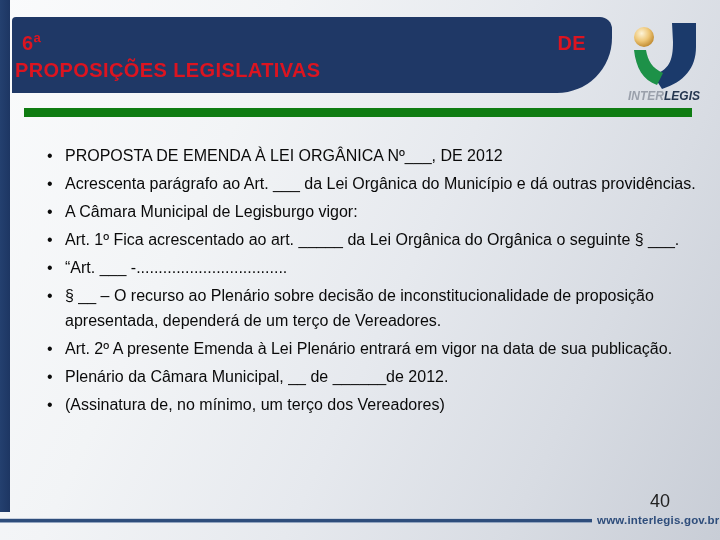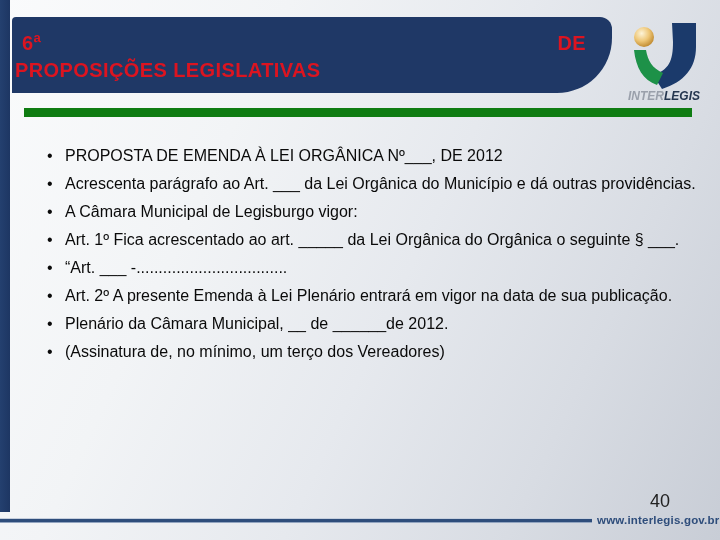--- a/index.html
+++ b/index.html
@@ -113,20 +113,21 @@
       </text>
     </svg>
   </div>
 
   <ul class="body-list">
     <li>PROPOSTA DE EMENDA À LEI ORGÂNICA Nº___, DE 2012</li>
     <li>Acrescenta parágrafo ao Art. ___ da Lei Orgânica do Município e dá outras  providências.</li>
     <li>A Câmara Municipal de Legisburgo vigor:</li>
     <li>Art. 1º Fica acrescentado ao art. _____ da Lei Orgânica do Orgânica o seguinte § ___.</li>
     <li>“Art. ___ -..................................</li>
+    <li>§ __ – O recurso ao Plenário sobre decisão de inconstitucionalidade de proposição apresentada, dependerá de um terço de Vereadores.</li>
     <li>Art. 2º A presente Emenda à Lei Plenário entrará em vigor na data de sua publicação.</li>
     <li>Plenário da Câmara Municipal, __ de ______de 2012.</li>
     <li>(Assinatura de, no mínimo, um terço dos Vereadores)</li>
   </ul>
 
   <div class="page-number">40</div>
 
   <div class="footer-rule"></div>
   <div class="footer-url">www.interlegis.gov.br</div>
 

